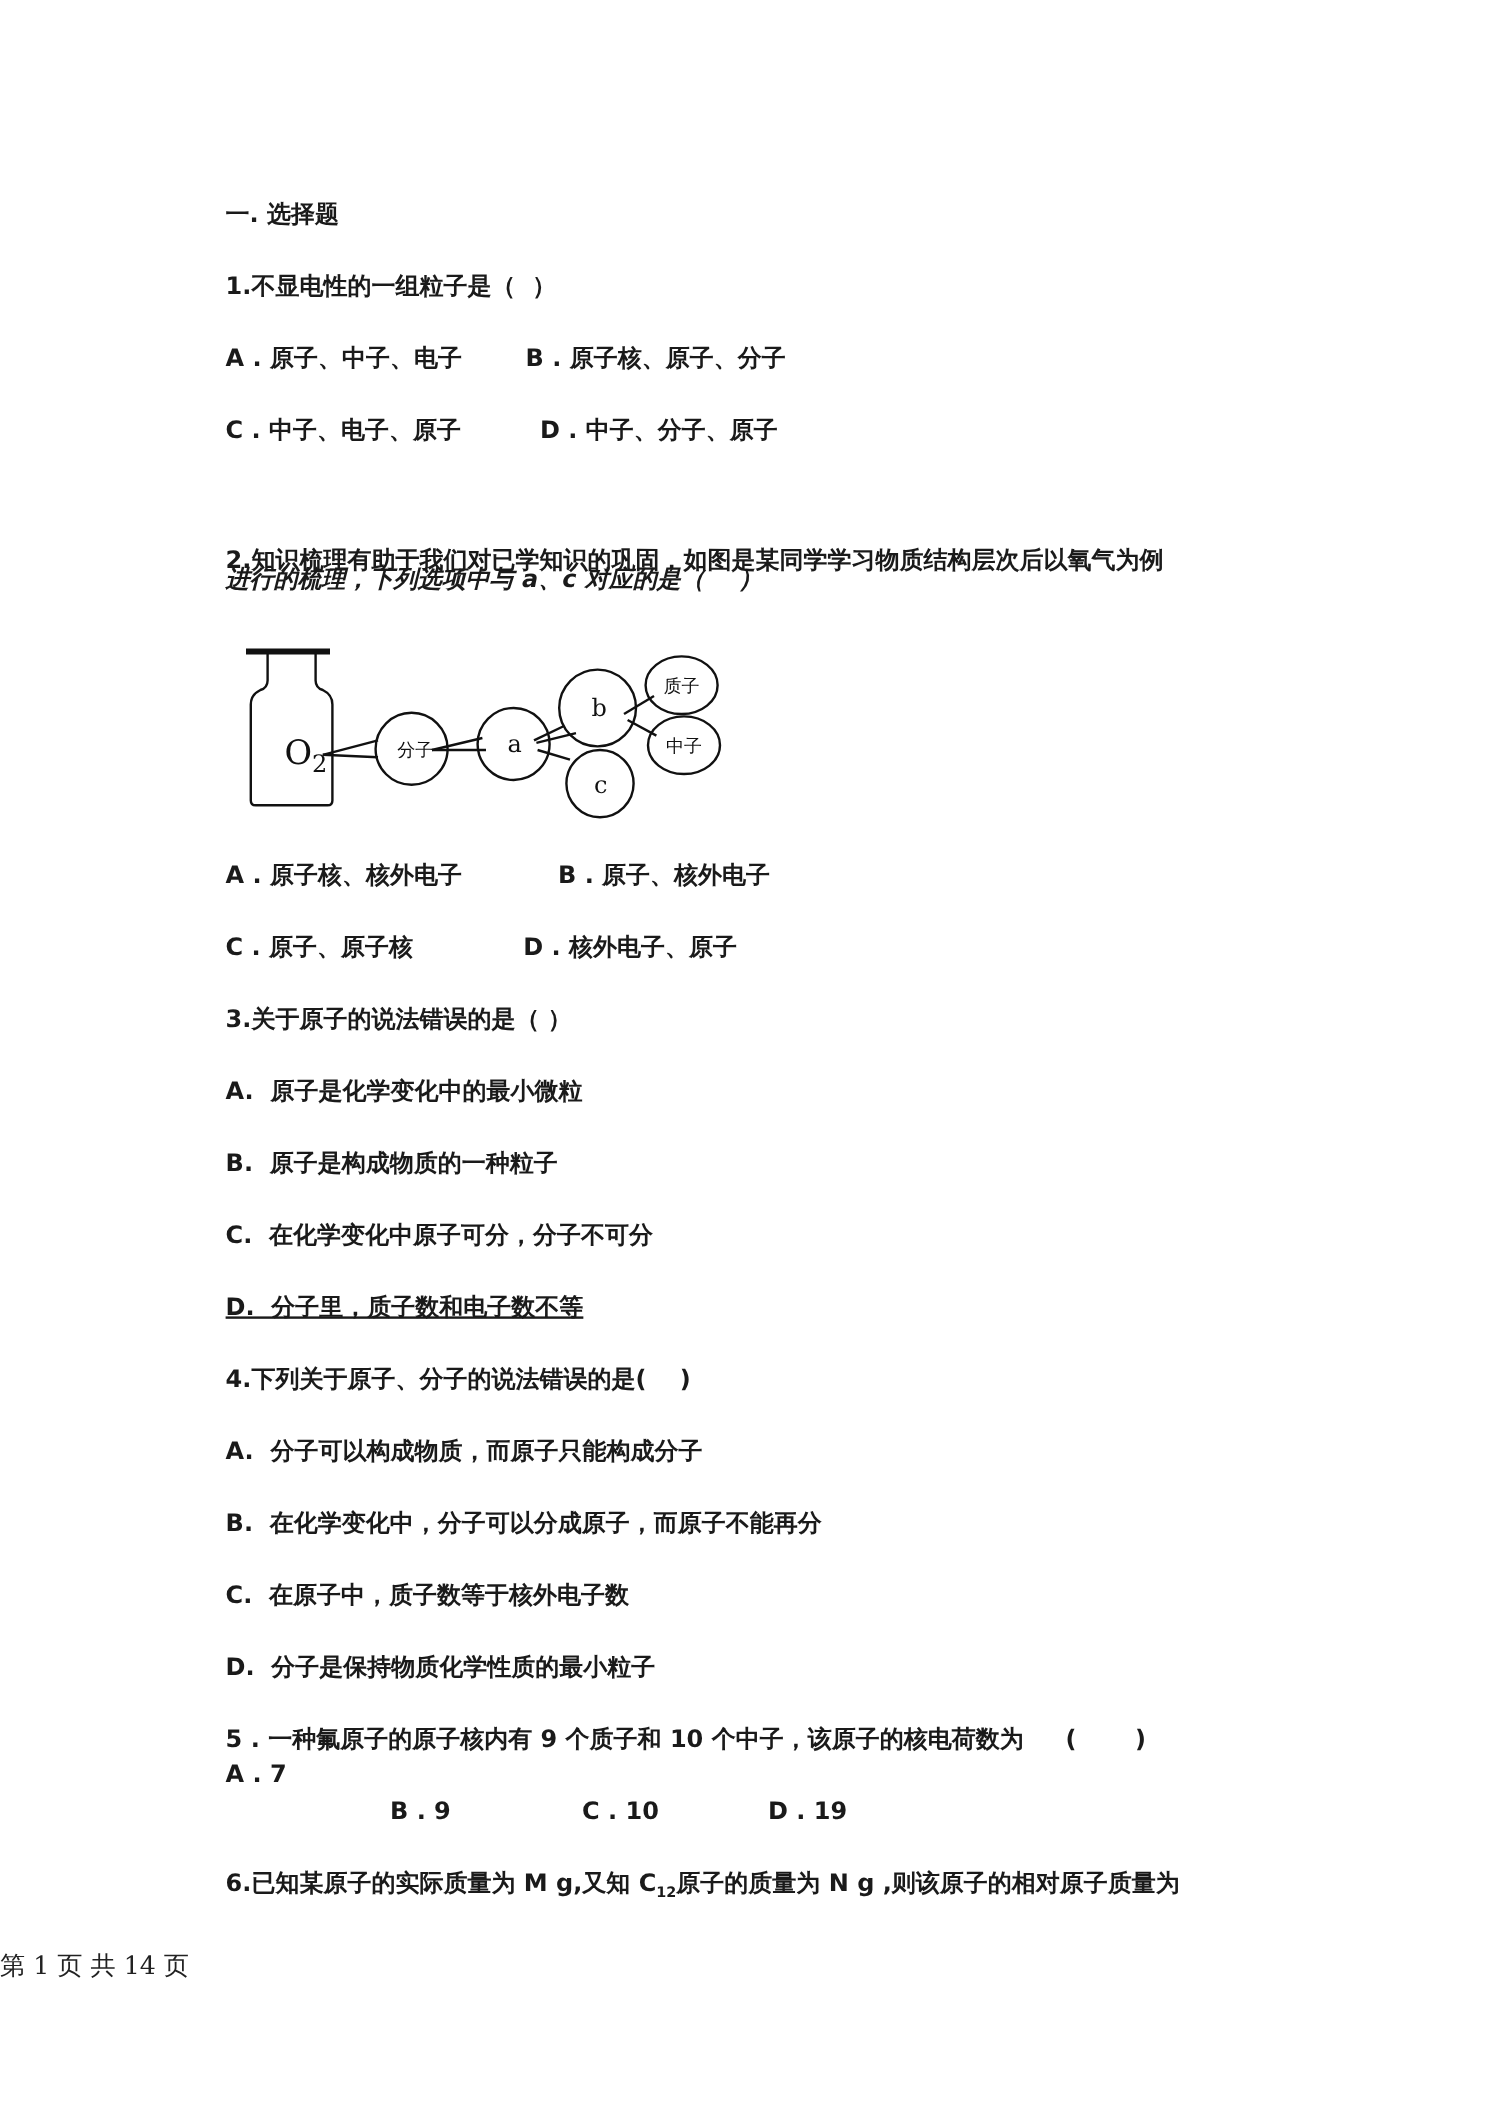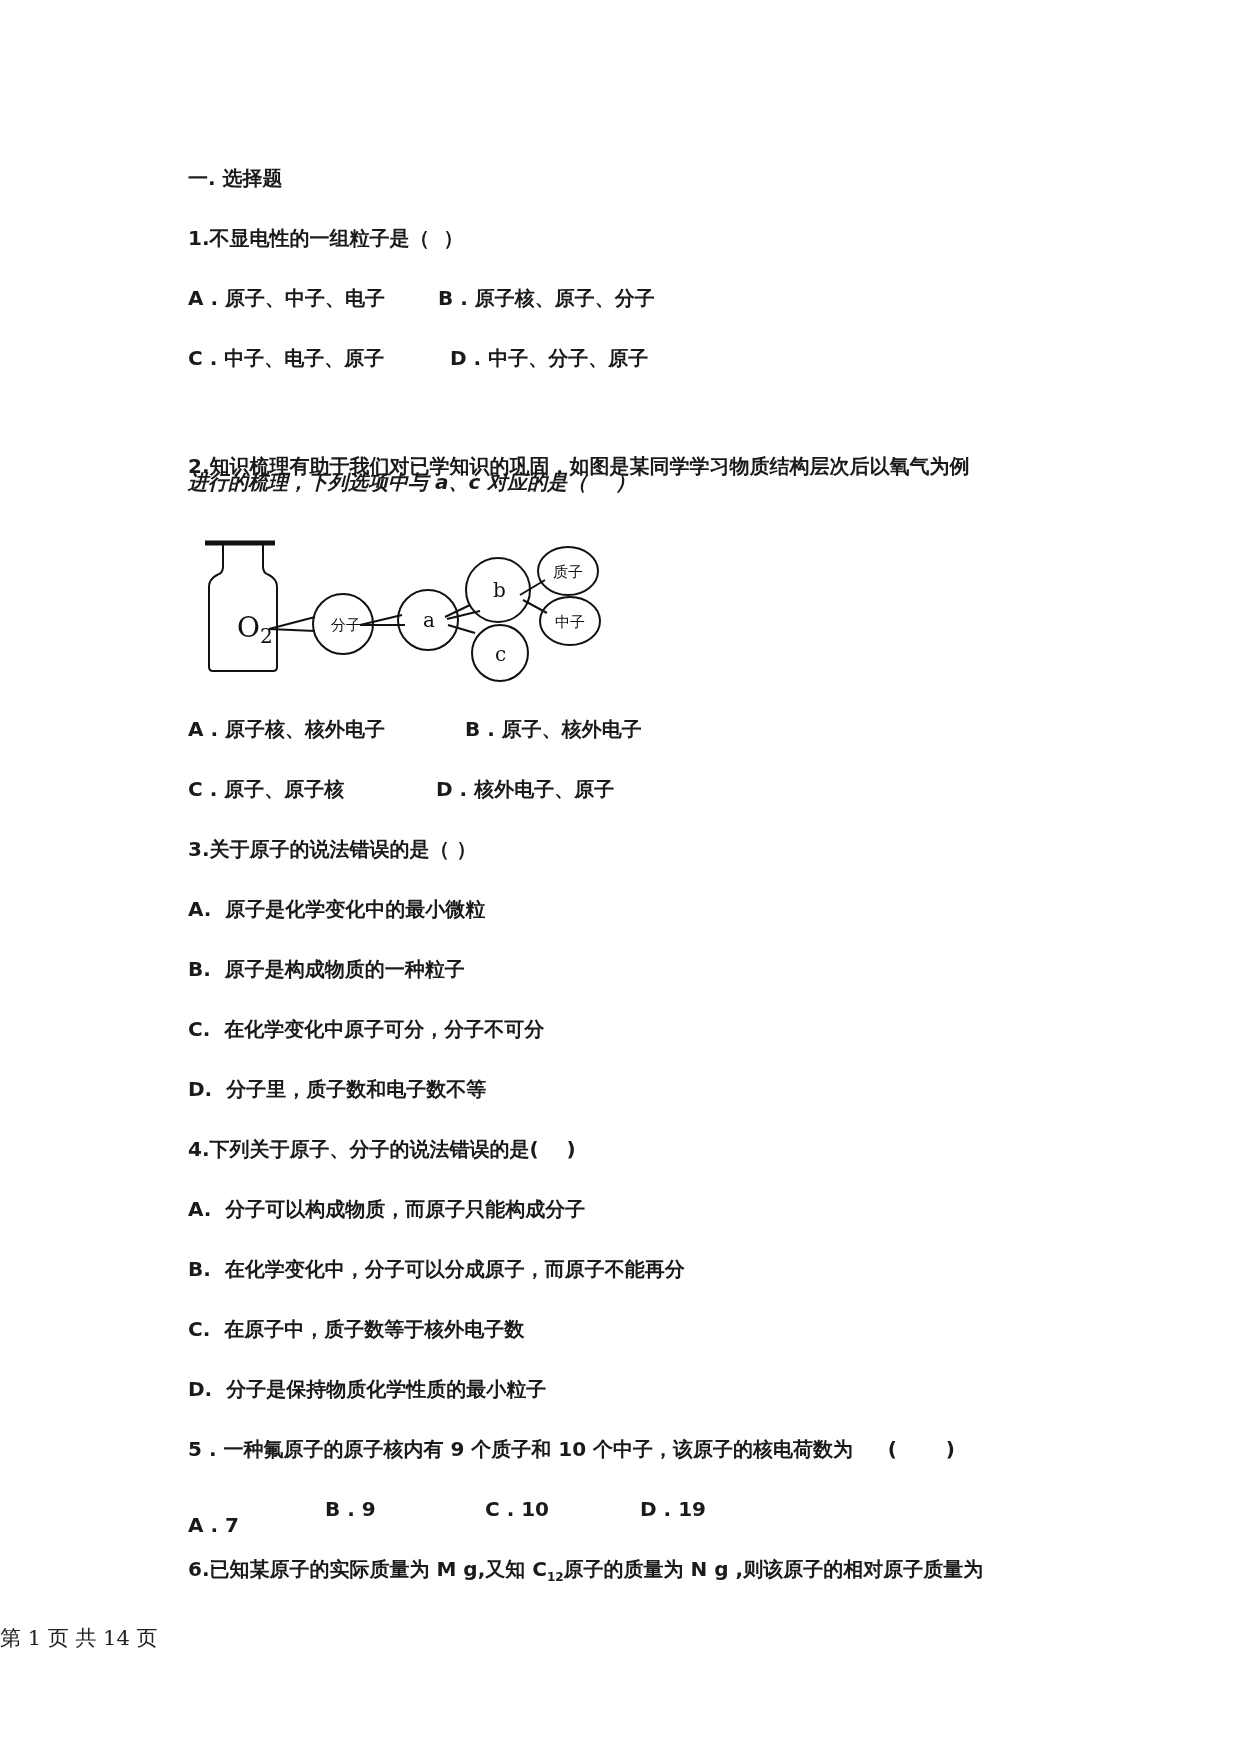--- a/index.html
+++ b/index.html
@@ -69,29 +69,29 @@
 
 <div class="opt" style="left:188px; top:715px;">A . 原子核、核外电子</div>
 <div class="opt" style="left:465px; top:715px;">B . 原子、核外电子</div>
 <div class="opt" style="left:188px; top:775px;">C . 原子、原子核</div>
 <div class="opt" style="left:436px; top:775px;">D . 核外电子、原子</div>
 
 <div class="line" style="top:835px;">3.关于原子的说法错误的是（ ）</div>
 <div class="opt" style="left:188px; top:895px;">A.  原子是化学变化中的最小微粒</div>
 <div class="opt" style="left:188px; top:955px;">B.  原子是构成物质的一种粒子</div>
 <div class="opt" style="left:188px; top:1015px;">C.  在化学变化中原子可分，分子不可分</div>
-<div class="opt" style="left:188px; top:1075px;">D.  分子里，质子数和电子数不等</div>
+<div class="opt" style="left:188px; top:1075px;text-decoration:underline;">D.  分子里，质子数和电子数不等</div>
 
 <div class="line" style="top:1135px;">4.下列关于原子、分子的说法错误的是(    )</div>
 <div class="opt" style="left:188px; top:1195px;">A.  分子可以构成物质，而原子只能构成分子</div>
 <div class="opt" style="left:188px; top:1255px;">B.  在化学变化中，分子可以分成原子，而原子不能再分</div>
 <div class="opt" style="left:188px; top:1315px;">C.  在原子中，质子数等于核外电子数</div>
 <div class="opt" style="left:188px; top:1375px;">D.  分子是保持物质化学性质的最小粒子</div>
 
 <div class="line" style="top:1435px;">5 . 一种氟原子的原子核内有 9 个质子和 10 个中子，该原子的核电荷数为     (       )</div>
-<div class="opt" style="left:188px; top:1511px;text-align:right;">A . 7</div>
+<div class="opt" style="left:188px; top:1464px;text-align:right;">A . 7</div>
 <div class="opt" style="left:325px; top:1495px;">B . 9</div>
 <div class="opt" style="left:485px; top:1495px;">C . 10</div>
 <div class="opt" style="left:640px; top:1495px;">D . 19</div>
 
 <div class="line" style="top:1555px;"><span>6.已知某原子的实际质量为 M g,又知 C</span><sub>12</sub><span>原子的质量为 N g ,则该原子的相对原子质量为</span></div>
 
 <div class="footer">第 1 页 共 14 页</div>
 
 </body></html>

